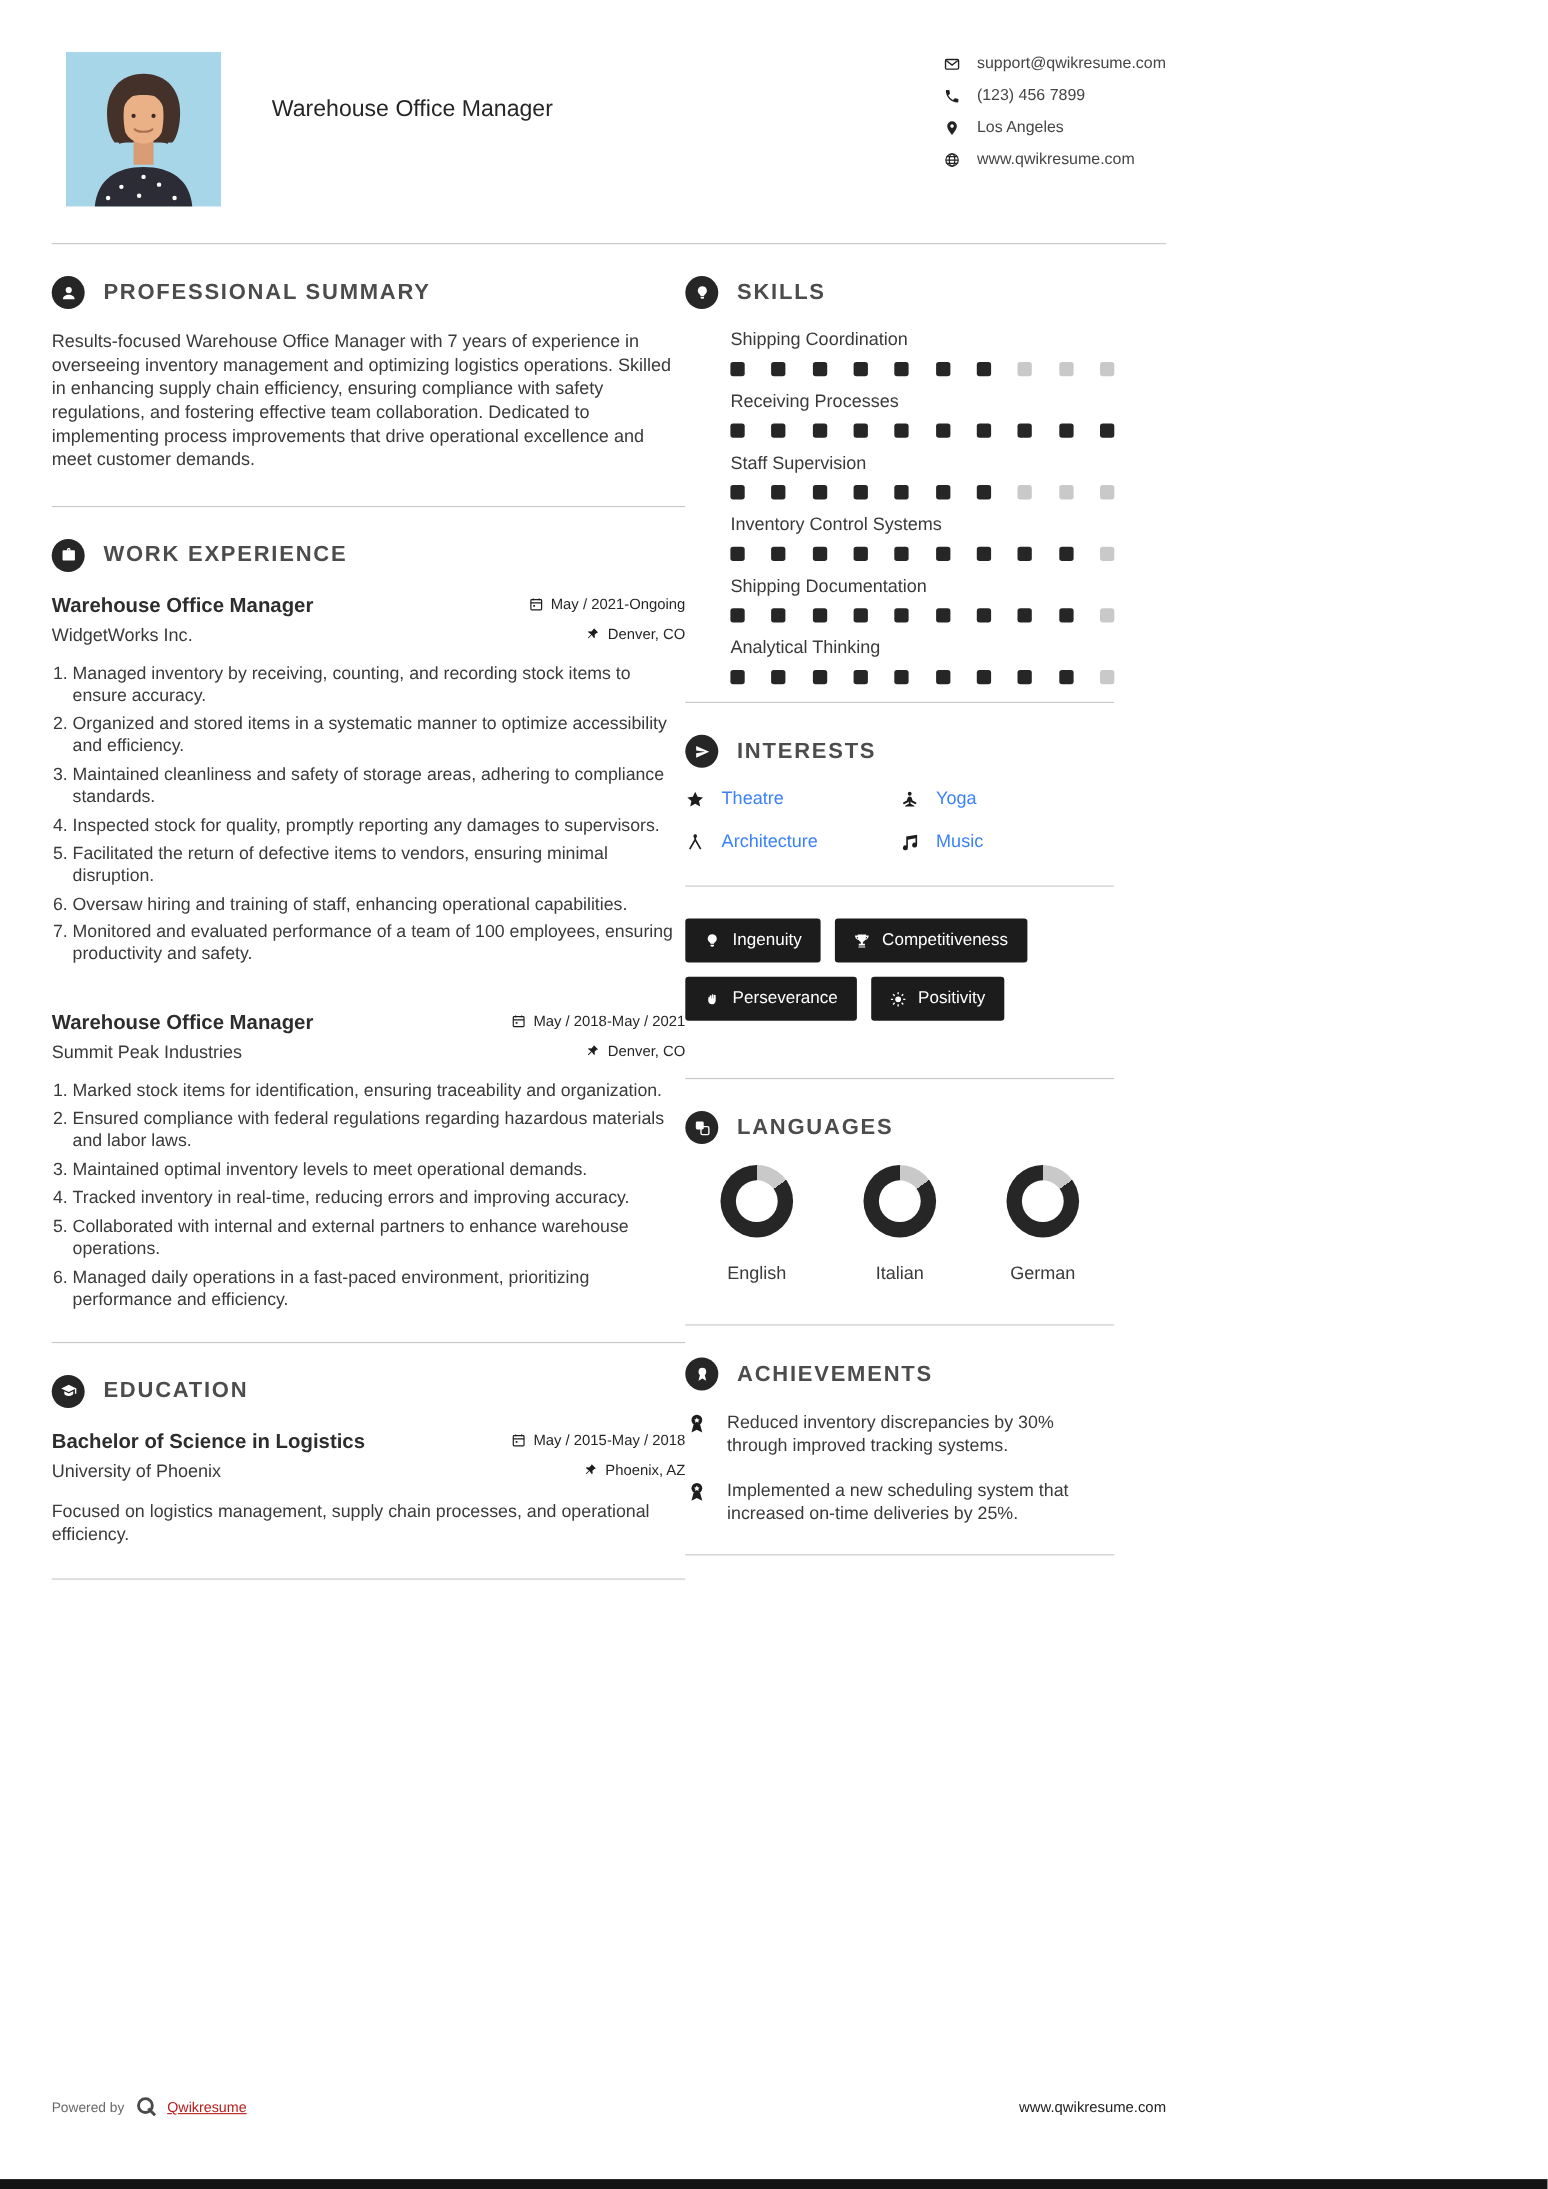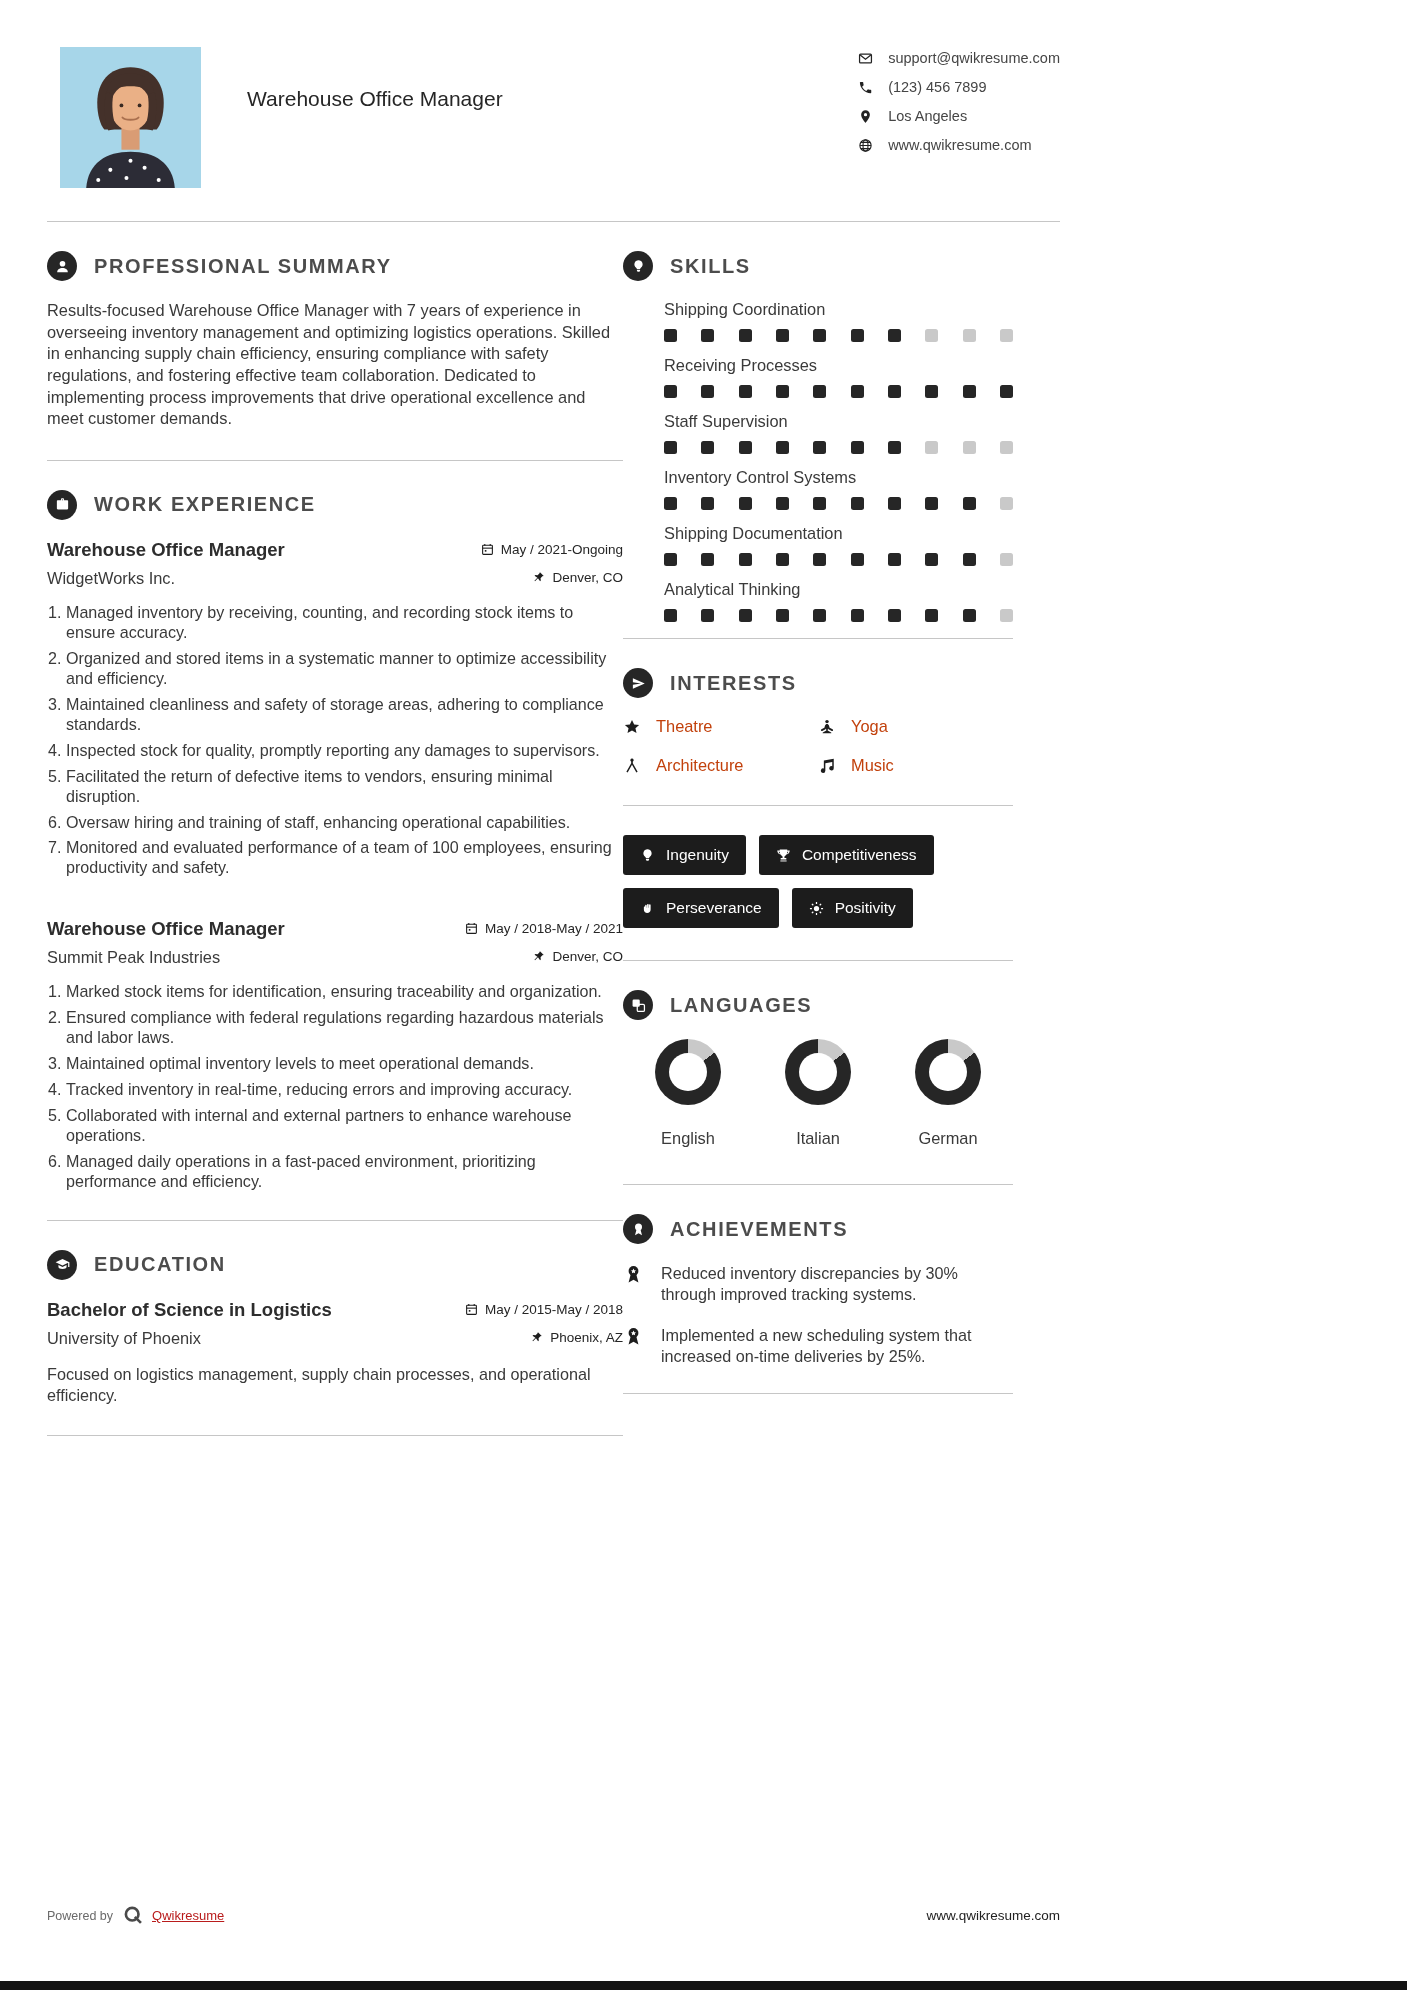--- a/index.html
+++ b/index.html
@@ -57,25 +57,25 @@
   
   .skills-wrap { margin-bottom:16px;margin-left:41px; }
   .skill { margin-bottom:14px; }
   .skill-name { font-size:16.4px; margin-bottom:10px; }
   .squares { display:flex; justify-content:space-between; }
   .sq { width:13px; height:13px; border-radius:2.5px; background:var(--accent,#262626); }
   .sq.off { background:var(--muted,#c9c9c9); }
 
   
   .interests-grid { display:grid; grid-template-columns:1fr 1fr; row-gap:20px; margin:3px 0 30px; }
-  .interest { display:flex; align-items:center; gap:15px; font-size:16.4px; color:#c2410c; }
+  .interest { display:flex; align-items:center; gap:15px; font-size:16.4px; color:#3b82f6; }
   .interest .ic { width:18px; height:18px; color:#1d1d1d; }
 
   
-  .badges { display:flex; flex-wrap:wrap; gap:13px; margin-bottom:32px; }
+  .badges { display:flex; flex-wrap:wrap; gap:13px; margin-bottom:52px; }
   .badge { display:inline-flex; align-items:center; gap:11px; background:var(--badge,#1c1c1c); color:#fff;
            font-size:15.5px; padding:11px 17px; border-radius:3px; }
   .badge .ic { width:15px; height:15px; }
 
   
   .langs { display:flex; margin:8px 0 36px; }
   .lang { width:130px; display:flex; flex-direction:column; align-items:center; }
   .donut { width:66px; height:66px; border-radius:50%; position:relative; }
   .donut::after { content:""; position:absolute; inset:14px; border-radius:50%; background:#fff; }
   .lang-label { margin-top:24px; font-size:16.4px; }

